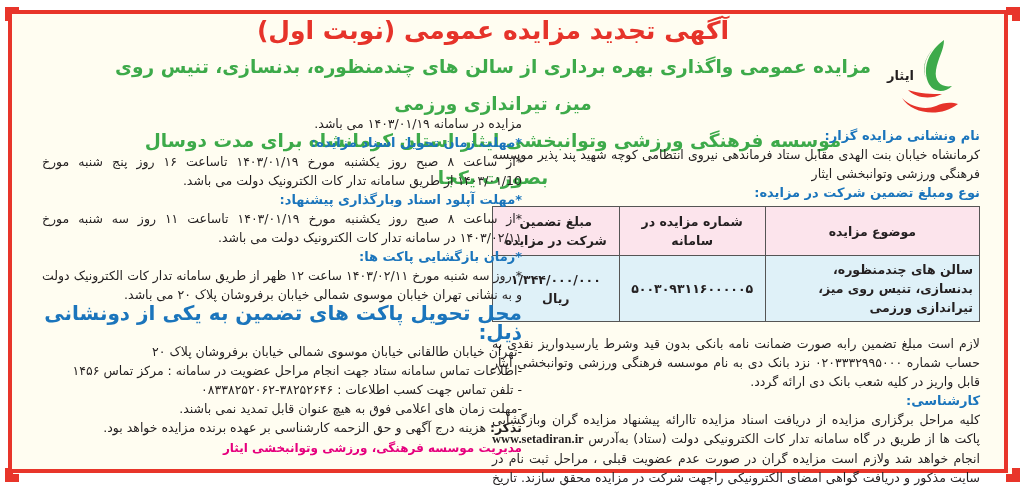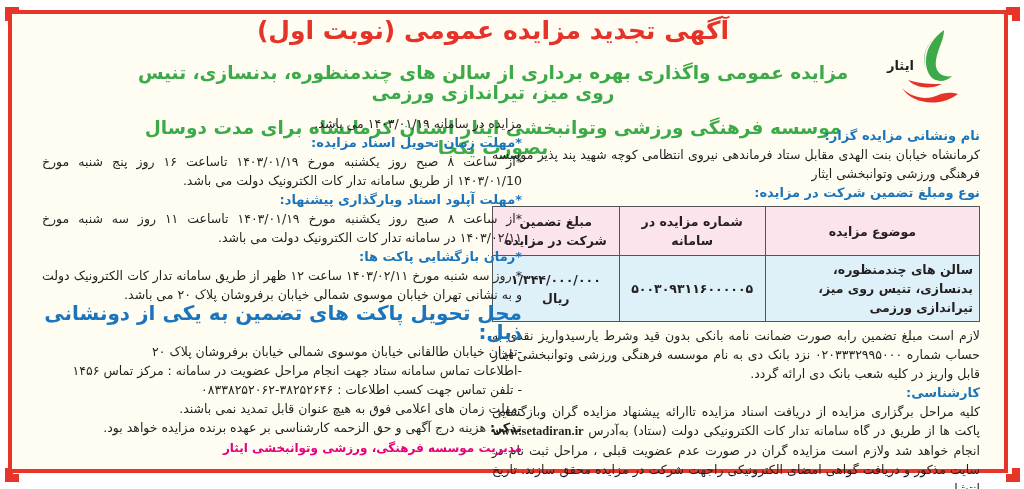--- a/index.html
+++ b/index.html
@@ -12,34 +12,34 @@
   .corner.tr { right:4px; top:7px; }
   .corner.bl { left:5px; bottom:7px; }
   .corner.br { right:4px; bottom:7px; }
   .corner.tl::after, .corner.tr::after, .corner.bl::after, .corner.br::after {
     content:""; position:absolute; width:6px; height:6px; background:#fffdf1; }
   .corner.tl::after { right:0; bottom:0; }
   .corner.tr::after { left:0; bottom:0; }
   .corner.bl::after { right:0; top:0; }
   .corner.br::after { left:0; top:0; }
 
-  .logo { position:absolute; right:22px; top:4px; width:100px; height:100px; }
+  .logo { position:absolute; right:22px; top:14px; width:100px; height:100px; }
   .header { position:absolute; left:100px; right:130px; top:0; text-align:center; }
   .title { color:#e6332a; font-weight:bold; font-size:25px; line-height:34px; margin:0; }
-  .subtitle { color:#3daa4a; font-weight:bold; font-size:18.5px; line-height:20px; margin:15px; }
+  .subtitle { color:#3daa4a; font-weight:bold; font-size:18.5px; line-height:37px; margin:0; }
 
   .col-right { position:absolute; right:24px; top:112px; width:488px; font-size:12.5px; line-height:19px; color:#231f20; }
   .col-left  { position:absolute; left:22px; top:100px; width:480px; font-size:12.5px; line-height:19px; color:#231f20;margin-left:8px; }
   .h-blue { color:#1b75bc; font-weight:bold; font-size:13px; }
   .h-blue-lg { color:#1b75bc; font-weight:bold; font-size:20px; }
   .p { margin:0; text-align:justify; }
   .bold-dark { font-weight:bold; color:#231f20; }
   .signature { color:#e6007e; font-weight:bold; font-size:12px; margin-top:2px; }
 
-  table.auction { width:100%; border-collapse:collapse; margin:4px 0 4px 0; font-size:12.5px; }
+  table.auction { width:100%; border-collapse:collapse; margin:4px 0 12px 0; font-size:12.5px; }
   table.auction th { background:#fce4ec; border:1px solid #555; font-weight:bold; padding:4px 6px; height:40px; text-align:center; color:#231f20; }
   table.auction td { background:#dff1f8; border:1px solid #555; font-weight:bold; padding:4px 6px; height:44px; text-align:center; color:#231f20; }
   table.auction td.subject { text-align:right; }
   .latin { direction:ltr; unicode-bidi:embed; font-family:"Liberation Serif", serif; font-weight:bold; }
 </style>
 </head>
 <body>
 
 <div class="corner tl"></div>
 <div class="corner tr"></div>

